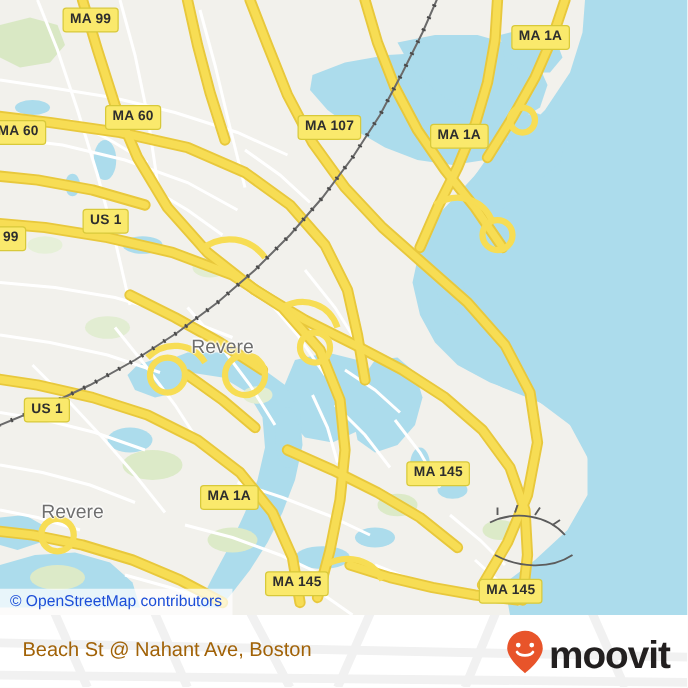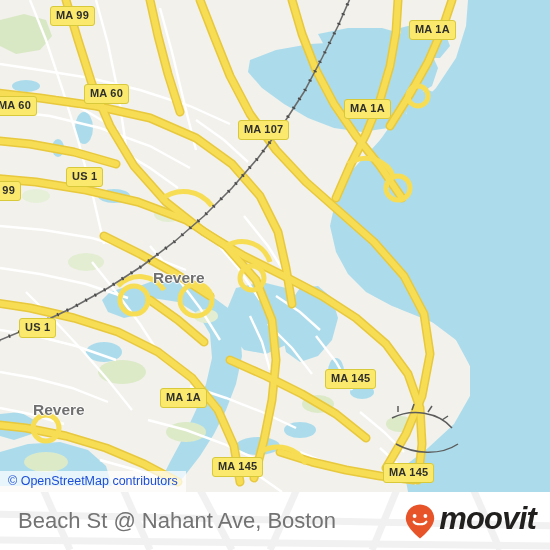--- a/index.html
+++ b/index.html
@@ -50,21 +50,21 @@
     white-space: nowrap;
     box-sizing: border-box;
   }
 
   
   .place-label {
     position: absolute;
     color: #6F6F6F;
     font-family: "Liberation Sans", sans-serif;
     font-size: 15.5px;
-    font-weight: bold;
+    font-weight: normal;
     white-space: nowrap;
     text-shadow:
        1px 0 1px rgba(255,255,255,.9),
       -1px 0 1px rgba(255,255,255,.9),
        0 1px 1px rgba(255,255,255,.9),
        0 -1px 1px rgba(255,255,255,.9);
   }
 
   
   #callout {
@@ -134,34 +134,33 @@
   #footer-watermark {
     position: absolute;
     left: 0; top: 0;
     opacity: 1;
   }
   #footer-title {
     position: absolute;
     left: 18px;
     top: 50%;
     transform: translateY(-50%);
-    color: #737373;
-    font-family: "Liberation Sans", sans-serif;
-    font-size: 22px;
+    color: #a16207;
+    font-family: "Liberation Sans", sans-serif;
+    font-size: 16px;
     white-space: nowrap;
   }
   #brand {
     position: absolute;
     right: 14px;
     top: 50%;
     transform: translateY(-50%);
     display: flex;
-    align-items: flex-start;
+    align-items: flex-end;
     gap: 3px;
-    font-style: italic;
   }
   #brand-wordmark {
     color: #221F1F;
     font-family: "Liberation Sans", sans-serif;
     font-size: 31px;
     font-weight: bold;
     letter-spacing: -0.8px;
     line-height: 1;
   }
 </style>
@@ -382,21 +381,21 @@
         <path d="M392,418 C412,408 438,412 452,428"></path>
         <path d="M396,444 C414,454 440,456 458,444"></path>
         <path d="M398,412 L398,406 M412,410 L414,404 M428,412 L432,406
                  M442,420 L448,416"></path>
       </g>
     </svg>
 
     <div class="shield" style="left:50px;  top:6px;">MA 99</div>
     <div class="shield" style="left:84px;  top:84px;">MA 60</div>
     <div class="shield" style="left:-8px;  top:96px;">MA 60</div>
-    <div class="shield" style="left:238px; top:120px;">MA 107</div>
+    <div class="shield" style="left:238px; top:92px;">MA 107</div>
     <div class="shield" style="left:409px; top:20px;">MA 1A</div>
     <div class="shield" style="left:344px; top:99px;">MA 1A</div>
     <div class="shield" style="left:66px;  top:167px;">US 1</div>
     <div class="shield" style="left:19px;  top:318px;">US 1</div>
     <div class="shield" style="left:160px; top:388px;">MA 1A</div>
     <div class="shield" style="left:325px; top:369px;">MA 145</div>
     <div class="shield" style="left:212px; top:457px;">MA 145</div>
     <div class="shield" style="left:383px; top:463px;">MA 145</div>
 
     <div class="shield" style="left:-24px; top:181px;">MA 99</div>

